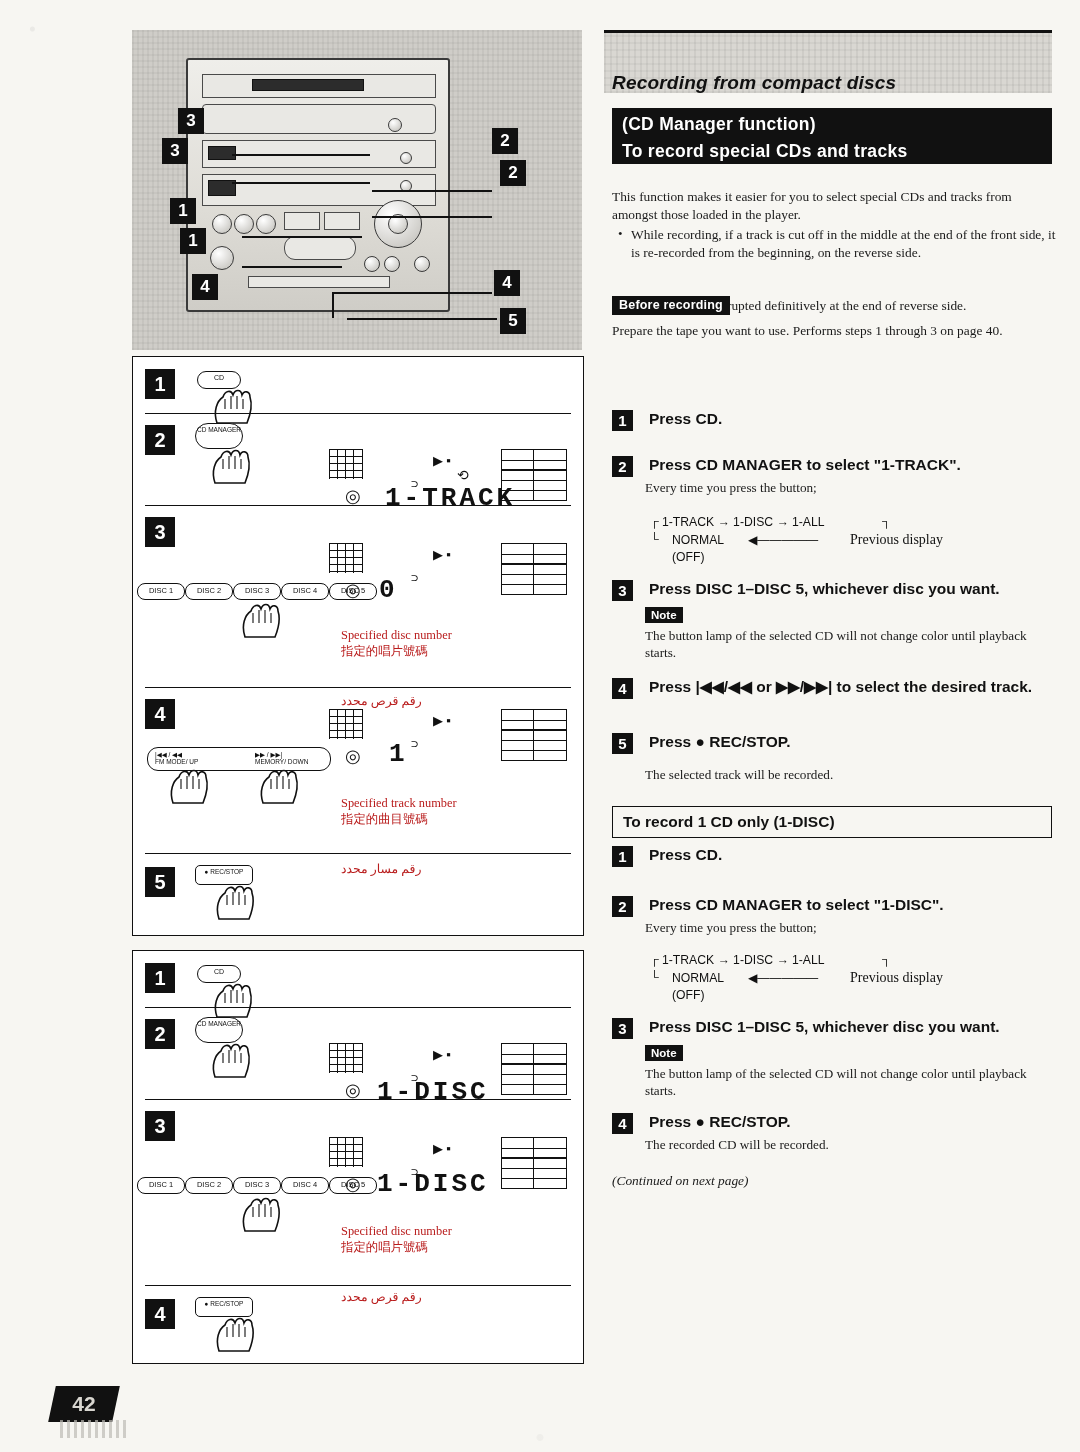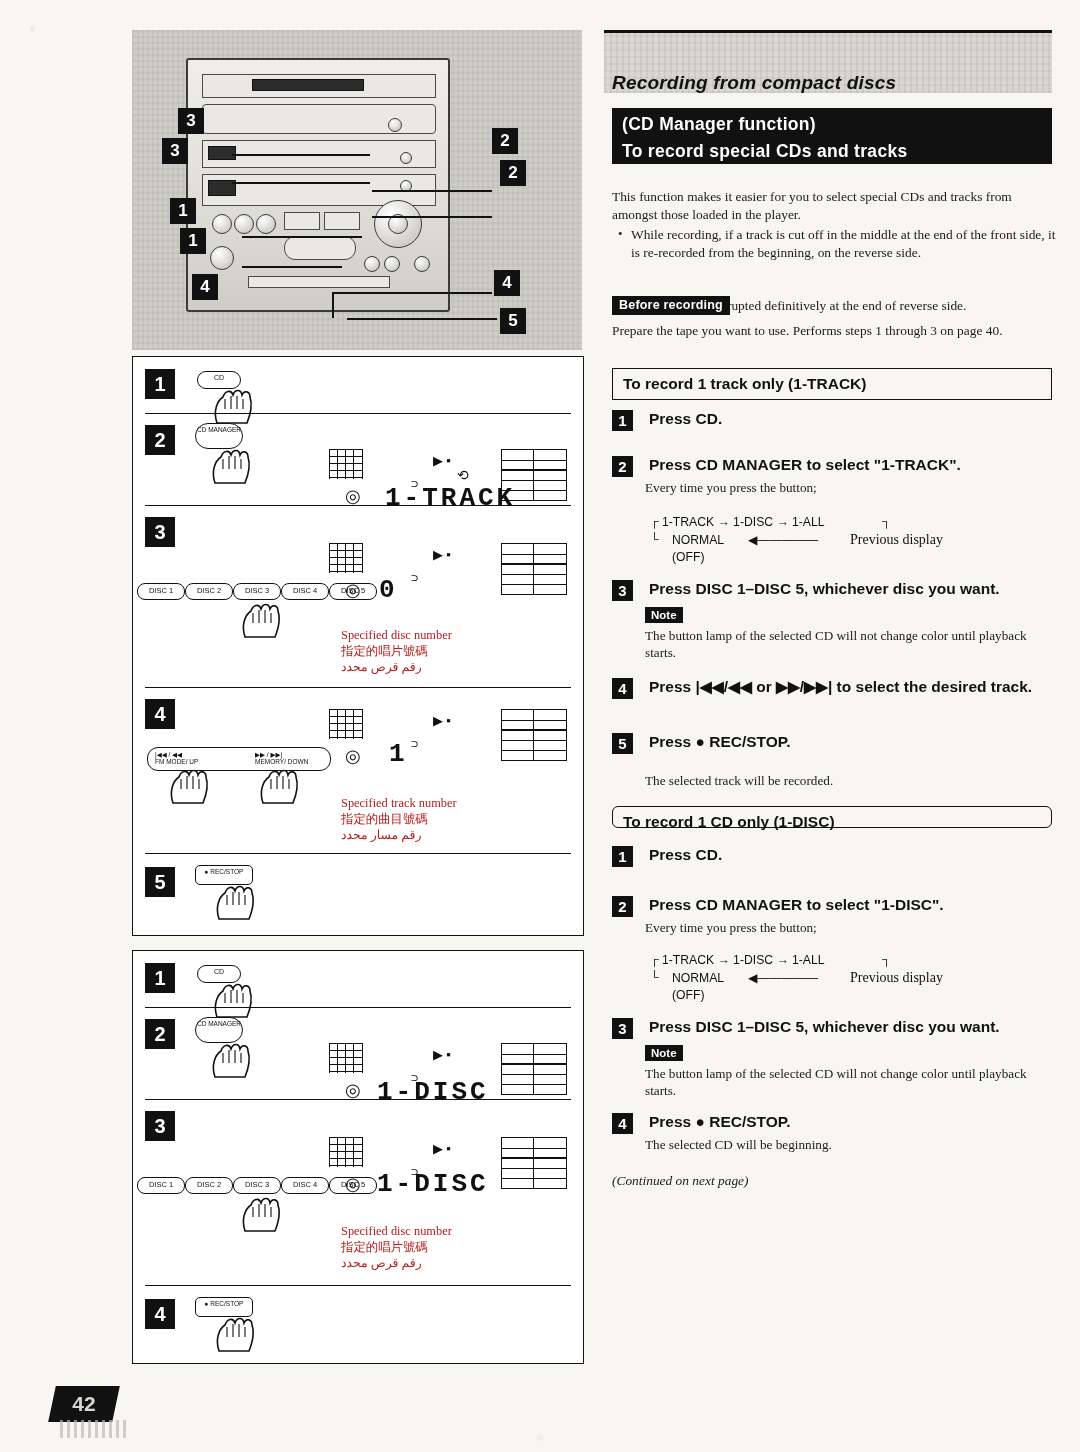--- a/index.html
+++ b/index.html
@@ -140,21 +140,21 @@
     border:1.4px solid #111;
     background:
       linear-gradient(#111,#111) 0 9.5px/100% 1.3px no-repeat,
       linear-gradient(#111,#111) 0 19.5px/100% 1.3px no-repeat,
       linear-gradient(#111,#111) 31px 0/1.3px 100% no-repeat;
   }
   .caption {
     position:absolute; text-align:left; font-size:12.4px; line-height:16px; color:#b91c1c;
   }
   .caption .cjk { font-size:12.4px; }
-  .caption .ar { font-size:12.4px; direction:rtl; }
+  .caption .ar { font-size:12.4px; direction:rtl;margin-top:34px; }
 
   .discbtn {
     position:absolute; width:46px; height:15px; border:1.3px solid #111; border-radius:8px;
     font-family:"Liberation Sans", sans-serif; font-size:7.5px; text-align:center;
     line-height:14px; background:#fff;
   }
   .pagenum {
     position:absolute; left:52px; top:1386px; width:64px; height:36px;
     background:#111; color:#fff; transform:skewX(-12deg);
   }
@@ -192,21 +192,20 @@
   <div class="body-text bullet" style="left:616px; top:226px; width:436px;">While recording, if a track is cut off in the middle at the end of the front side, it is re-recorded from the beginning, on the reverse side.</div>
 
   <div class="body-text bullet" style="left:616px; top:262px; width:436px;">Recording is interrupted definitively at the end of reverse side.</div>
 
   <div style="position:absolute;left:612px;top:295px;">
     <span class="tag-black">Before recording</span>
   </div>
 
   <div class="body-text" style="left:612px; top:322px; width:442px;">Prepare the tape you want to use. Performs steps 1 through 3 on page 40.</div>
 
-  <div class="section-box" style="left:612px; top:368px; width:440px; height:32px;">To record 1 track only (1-TRACK)</div>
 
   <div class="step" style="left:612px; top:410px; width:440px;">
     <span class="num-box">1</span>
     <span class="lbl" style="margin-left:12px;">Press CD.</span>
   </div>
 
   <div class="step" style="left:612px; top:456px; width:440px;">
     <span class="num-box">2</span>
     <span class="lbl" style="margin-left:12px;">Press CD MANAGER to select "1-TRACK".</span>
     <div class="sub" style="margin-left:33px;margin-top:2px;">Every time you press the button;</div>
@@ -239,24 +238,24 @@
   </div>
 
   <div class="step" style="left:612px; top:678px; width:440px;">
     <span class="num-box">4</span>
     <span class="lbl" style="margin-left:12px;display:inline-block;width:392px;vertical-align:top;">Press  |◀◀/◀◀  or  ▶▶/▶▶|  to select the desired track.</span>
   </div>
 
   <div class="step" style="left:612px; top:733px; width:440px;">
     <span class="num-box">5</span>
     <span class="lbl" style="margin-left:12px;">Press ● REC/STOP.</span>
-    <div class="sub" style="margin-left:33px;margin-top:18px;">The selected track will be recorded.</div>
-  </div>
-
-  <div class="section-box" style="left:612px; top:806px; width:440px; height:22px;border-radius:6px;">To record 1 CD only (1-DISC)</div>
+    <div class="sub" style="margin-left:33px;margin-top:12px;">The selected track will be recorded.</div>
+  </div>
+
+  <div class="section-box" style="left:612px; top:806px; width:440px; height:32px;">To record 1 CD only (1-DISC)</div>
 
   <div class="step" style="left:612px; top:846px; width:440px;">
     <span class="num-box">1</span>
     <span class="lbl" style="margin-left:12px;">Press CD.</span>
   </div>
 
   <div class="step" style="left:612px; top:896px; width:440px;">
     <span class="num-box">2</span>
     <span class="lbl" style="margin-left:12px;">Press CD MANAGER to select "1-DISC".</span>
     <div class="sub" style="margin-left:33px;margin-top:2px;">Every time you press the button;</div>
@@ -284,21 +283,21 @@
     <span class="lbl" style="margin-left:12px;">Press DISC 1–DISC 5, whichever disc you want.</span>
     <div style="margin-left:33px;margin-top:4px;">
       <span class="note-tag">Note</span>
     </div>
     <div class="sub" style="margin-left:33px;margin-top:4px;width:406px;">The button lamp of the selected CD will not change color until playback starts.</div>
   </div>
 
   <div class="step" style="left:612px; top:1113px; width:440px;">
     <span class="num-box">4</span>
     <span class="lbl" style="margin-left:12px;">Press ● REC/STOP.</span>
-    <div class="sub" style="margin-left:33px;margin-top:2px;">The selected CD will be beginning.</div>
+    <div class="sub" style="margin-left:33px;margin-top:2px;">The recorded CD will be recorded.</div>
   </div>
 
   <div class="body-text" style="left:612px; top:1172px; font-style:italic;">(Continued on next page)</div>
 
   <div class="photo-area">
     <div class="unit">
 
       <div class="slot" style="left:14px;top:14px;width:232px;height:22px;"></div>
       <div class="slot dark" style="left:64px;top:19px;width:110px;height:10px;"></div>
       <div class="slot" style="left:14px;top:44px;width:232px;height:28px;border-radius:4px;"></div>

